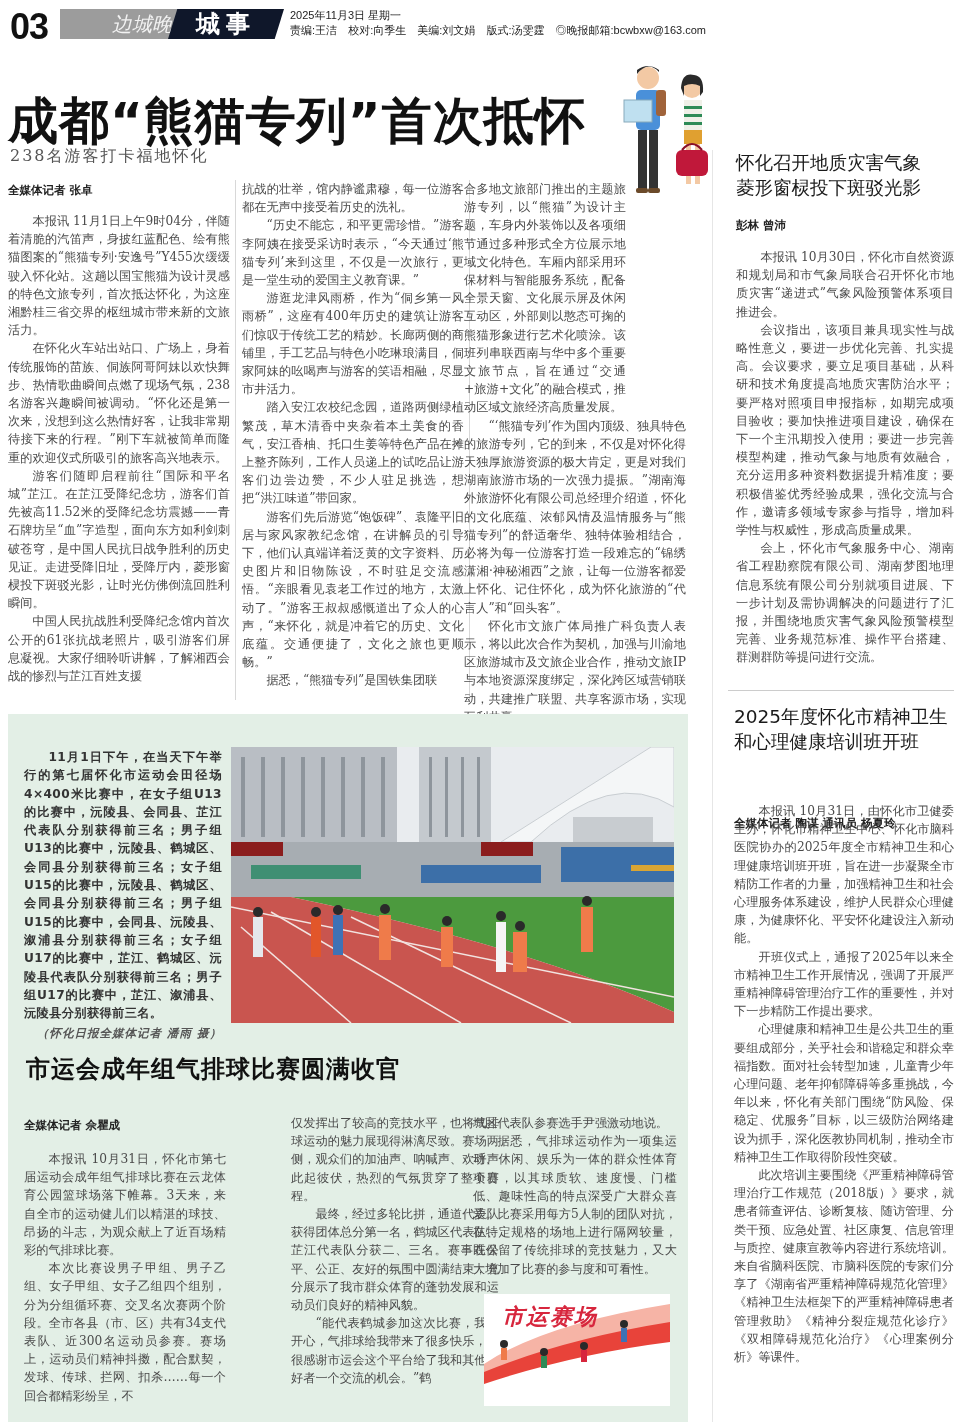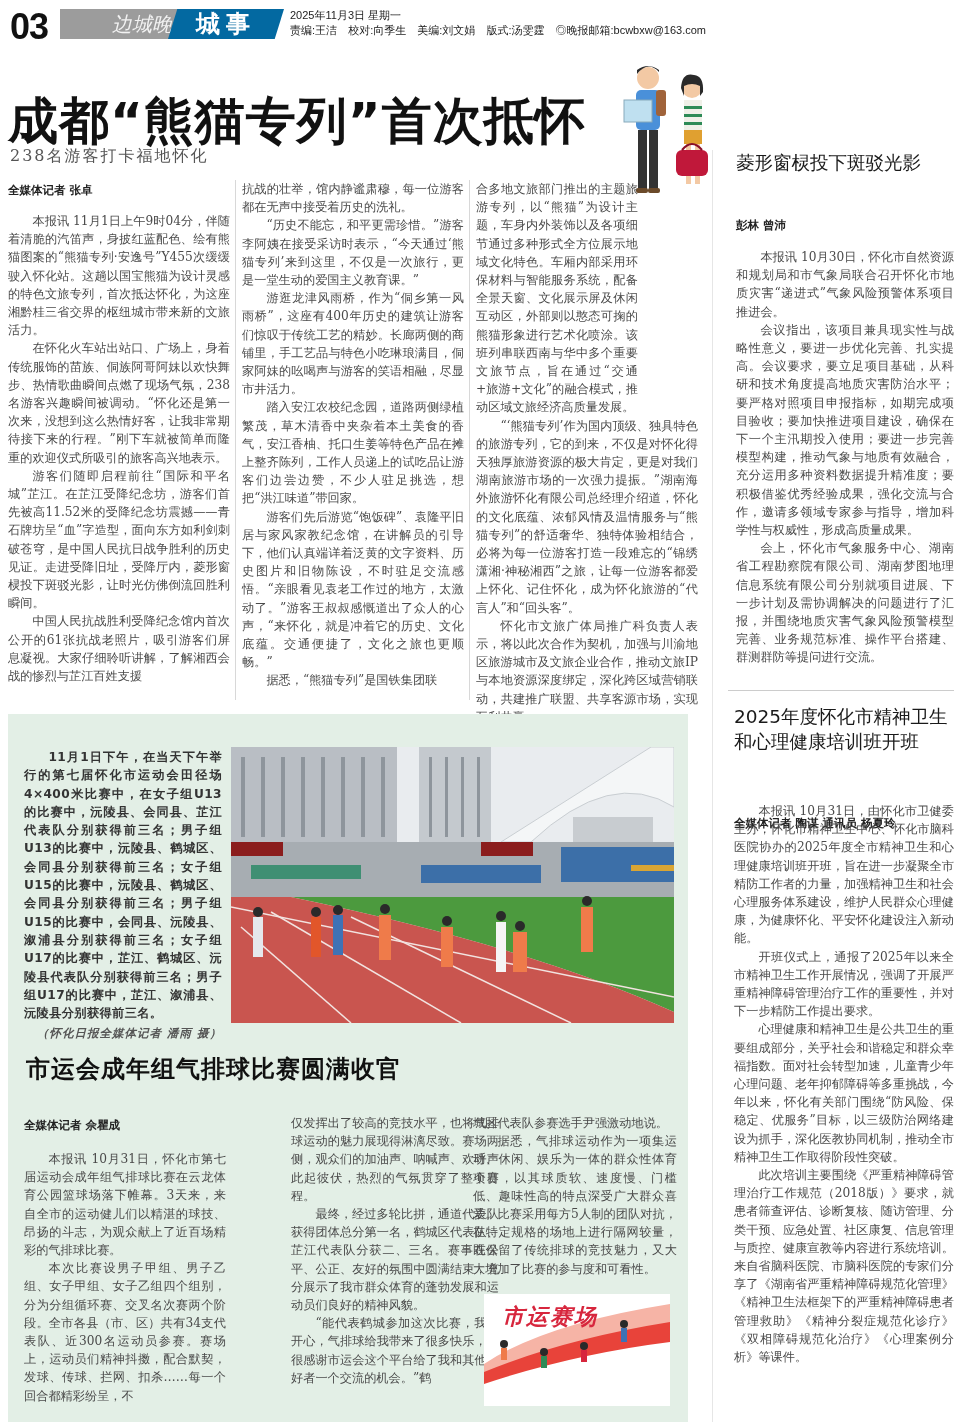--- a/index.html
+++ b/index.html
@@ -3,21 +3,21 @@
 <meta charset="utf-8">
 <style>
   html, body { margin:0; padding:0; }
   body { width:960px; height:1422px; background:#ffffff; position:relative; overflow:hidden;
          font-family:"DejaVu Serif", "Liberation Serif", serif; color:#3a3a3a; }
   .abs { position:absolute; }
   
   .page-num { left:10px; top:6px; font-family:"Liberation Sans", sans-serif; font-weight:bold; font-size:36px; color:#111; letter-spacing:-1px; }
   .paper-name { left:60px; top:9px; width:112px; height:30px; background:#9c9c9c; color:#f2f2f2; font-size:20px; line-height:30px; text-align:center; font-style:italic;
                 clip-path: polygon(0 0, 100% 0, 92% 100%, 0 100%); font-family:"DejaVu Serif", serif;padding-left:36px; }
-  .section-name { left:168px; top:9px; width:116px; height:30px; background:#0369a1; color:#fff; font-size:24px; font-weight:bold; line-height:30px; text-align:center; letter-spacing:6px;
+  .section-name { left:168px; top:9px; width:116px; height:30px; background:#0f172a; color:#fff; font-size:24px; font-weight:bold; line-height:30px; text-align:center; letter-spacing:6px;
                   clip-path: polygon(8% 0, 100% 0, 92% 100%, 0 100%); }
   .mast-info { left:290px; top:8px; font-family:"Liberation Sans", sans-serif; font-size:11px; color:#222; line-height:15px; }
   .mast-info span { margin-right:8px; }
   
   .main-headline { left:8px; top:88px; font-family:"DejaVu Sans", sans-serif; font-weight:bold; font-size:50px; color:#111; letter-spacing:1px; white-space:nowrap; }
   .main-sub { left:10px; top:146px; font-size:16px; color:#555; letter-spacing:2px; }
   .byline { font-family:"DejaVu Sans", sans-serif; font-weight:bold; font-size:11.5px; color:#222; }
   .body-col { font-size:12.2px; line-height:18.2px; color:#4a4a4a; text-align:justify; }
   .body-col p { margin:0; text-indent:2em; }
   .col-rule { background:#d8d8d8; width:1px; }
@@ -94,29 +94,30 @@
 <div class="abs col-rule" style="left:235px;top:180px;height:520px;"></div>
 <div class="abs body-col" style="left:242px;top:180px;width:222px;">
   <p style="text-indent:0">抗战的壮举，馆内静谧肃穆，每一位游客都在无声中接受着历史的洗礼。</p>
   <p>“历史不能忘，和平更需珍惜。”游客李阿姨在接受采访时表示，“今天通过‘熊猫专列’来到这里，不仅是一次旅行，更是一堂生动的爱国主义教育课。”</p>
   <p>游逛龙津风雨桥，作为“侗乡第一风雨桥”，这座有400年历史的建筑让游客们惊叹于传统工艺的精妙。长廊两侧的商铺里，手工艺品与特色小吃琳琅满目，侗家阿妹的吆喝声与游客的笑语相融，尽显市井活力。</p>
   <p>踏入安江农校纪念园，道路两侧绿植繁茂，草木清香中夹杂着本土美食的香气，安江香柚、托口生姜等特色产品在摊上整齐陈列，工作人员递上的试吃品让游客们边尝边赞，不少人驻足挑选，想把“洪江味道”带回家。</p>
   <p>游客们先后游览“饱饭碑”、袁隆平旧居与家风家教纪念馆，在讲解员的引导下，他们认真端详着泛黄的文字资料、历史图片和旧物陈设，不时驻足交流感悟。“亲眼看见袁老工作过的地方，太激动了。”游客王叔叔感慨道出了众人的心声，“来怀化，就是冲着它的历史、文化底蕴。交通便捷了，文化之旅也更顺畅。”</p>
   <p>据悉，“熊猫专列”是国铁集团联</p>
 </div>
 <div class="abs col-rule" style="left:469px;top:180px;height:520px;"></div>
-<div class="abs body-col" style="left:476px;top:180px;width:222px;">
+<div class="abs body-col" style="left:464px;top:180px;width:222px;">
   <p style="text-indent:0;padding-right:60px">合多地文旅部门推出的主题旅游专列，以“熊猫”为设计主题，车身内外装饰以及各项细节通过多种形式全方位展示地域文化特色。车厢内部采用环保材料与智能服务系统，配备全景天窗、文化展示屏及休闲互动区，外部则以憨态可掬的熊猫形象进行艺术化喷涂。该班列串联西南与华中多个重要文旅节点，旨在通过“交通+旅游+文化”的融合模式，推动区域文旅经济高质量发展。</p>
   <p>“‘熊猫专列’作为国内顶级、独具特色的旅游专列，它的到来，不仅是对怀化得天独厚旅游资源的极大肯定，更是对我们湖南旅游市场的一次强力提振。”湖南海外旅游怀化有限公司总经理介绍道，怀化的文化底蕴、浓郁风情及温情服务与“熊猫专列”的舒适奢华、独特体验相结合，必将为每一位游客打造一段难忘的“锦绣潇湘·神秘湘西”之旅，让每一位游客都爱上怀化、记住怀化，成为怀化旅游的“代言人”和“回头客”。</p>
   <p>怀化市文旅广体局推广科负责人表示，将以此次合作为契机，加强与川渝地区旅游城市及文旅企业合作，推动文旅IP与本地资源深度绑定，深化跨区域营销联动，共建推广联盟、共享客源市场，实现互利共赢。</p>
 </div>
 
 <div class="abs col-rule" style="left:712px;top:150px;height:1272px;background:#e6e6e6;"></div>
 
 <div class="abs side-title" style="left:736px;top:150px;width:220px;">
+  <div>怀化召开地质灾害气象</div>
   <div>菱形窗棂投下斑驳光影</div>
 </div>
 <div class="abs byline" style="left:736px;top:218px;">彭林 曾沛</div>
 <div class="abs body-col" style="left:736px;top:248px;width:218px;">
   <p>本报讯 10月30日，怀化市自然资源和规划局和市气象局联合召开怀化市地质灾害“递进式”气象风险预警体系项目推进会。</p>
   <p>会议指出，该项目兼具现实性与战略性意义，要进一步优化完善、扎实提高。会议要求，要立足项目基础，从科研和技术角度提高地质灾害防治水平；要严格对照项目申报指标，如期完成项目验收；要加快推进项目建设，确保在下一个主汛期投入使用；要进一步完善模型构建，推动气象与地质有效融合，充分运用多种资料数据提升精准度；要积极借鉴优秀经验成果，强化交流与合作，邀请多领域专家参与指导，增加科学性与权威性，形成高质量成果。</p>
   <p>会上，怀化市气象服务中心、湖南省工程勘察院有限公司、湖南梦图地理信息系统有限公司分别就项目进展、下一步计划及需协调解决的问题进行了汇报，并围绕地质灾害气象风险预警模型完善、业务规范标准、操作平台搭建、群测群防等提问进行交流。</p>
 </div>
 
 <div class="abs side-divider" style="left:728px;top:690px;width:226px;"></div>

